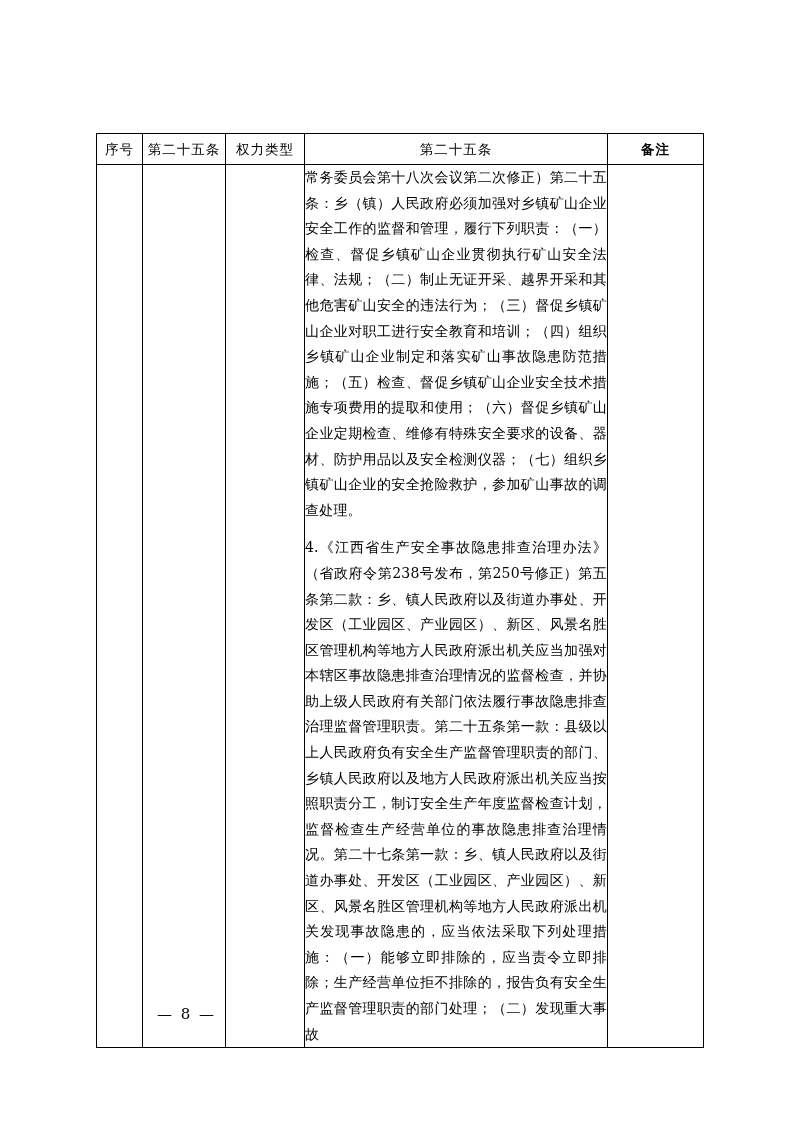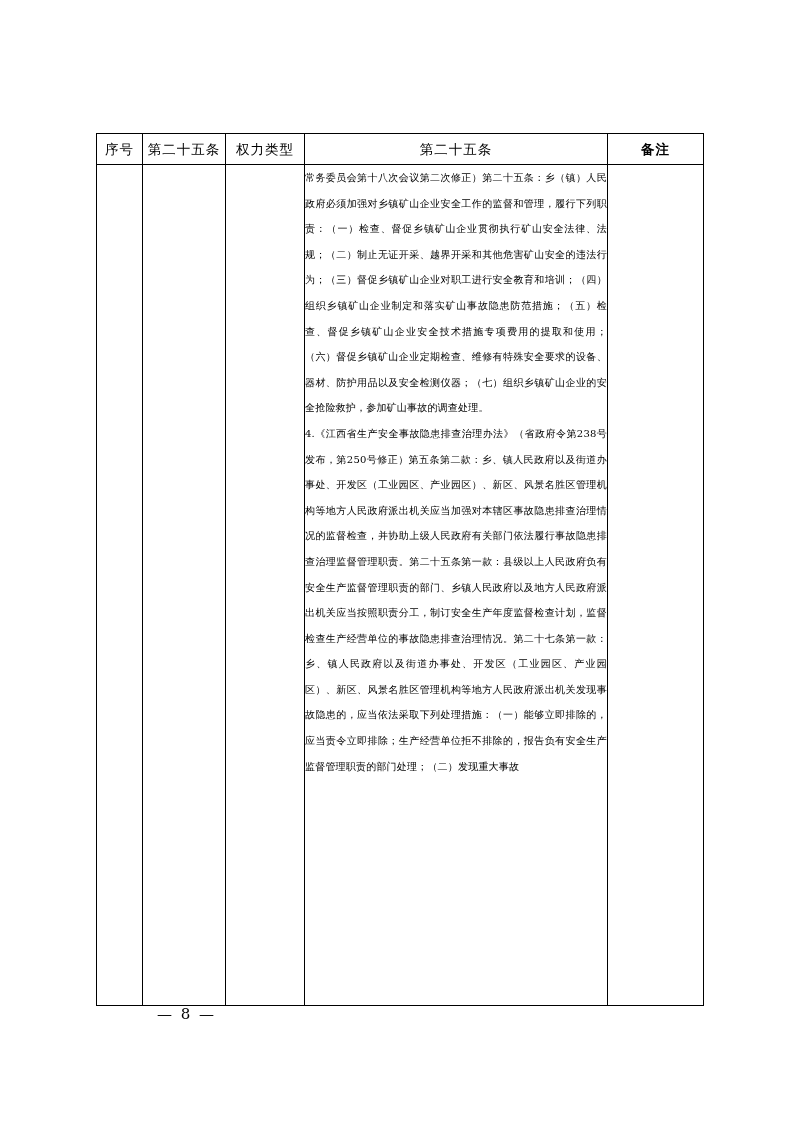--- a/index.html
+++ b/index.html
@@ -50,30 +50,30 @@
   .col-basis { width: 302px; }
   .col-remark { width: 95px; font-weight: bold; }
 
   .body-cell {
     height: 840px;
   }
   .basis-cell {
     padding: 8px 9px 6px 9px;
   }
   .para {
-    font-size: 10px;
+    font-size: 14px;
     line-height: 25.6px;
     text-align: justify;
     text-justify: inter-ideograph;
     letter-spacing: 0.2px;
     margin: 0;
     font-family: "DejaVu Serif", "Liberation Serif", serif;
   }
   .para + .para {
-    margin-top: 0;
+    margin-top: 12px;
   }
   .page-number {
     position: absolute;
     left: 0;
     top: 1005px;
     width: 793px;
     text-align: center;
     font-size: 15px;
     letter-spacing: 2px;
     font-family: "DejaVu Serif", "Liberation Serif", serif;

